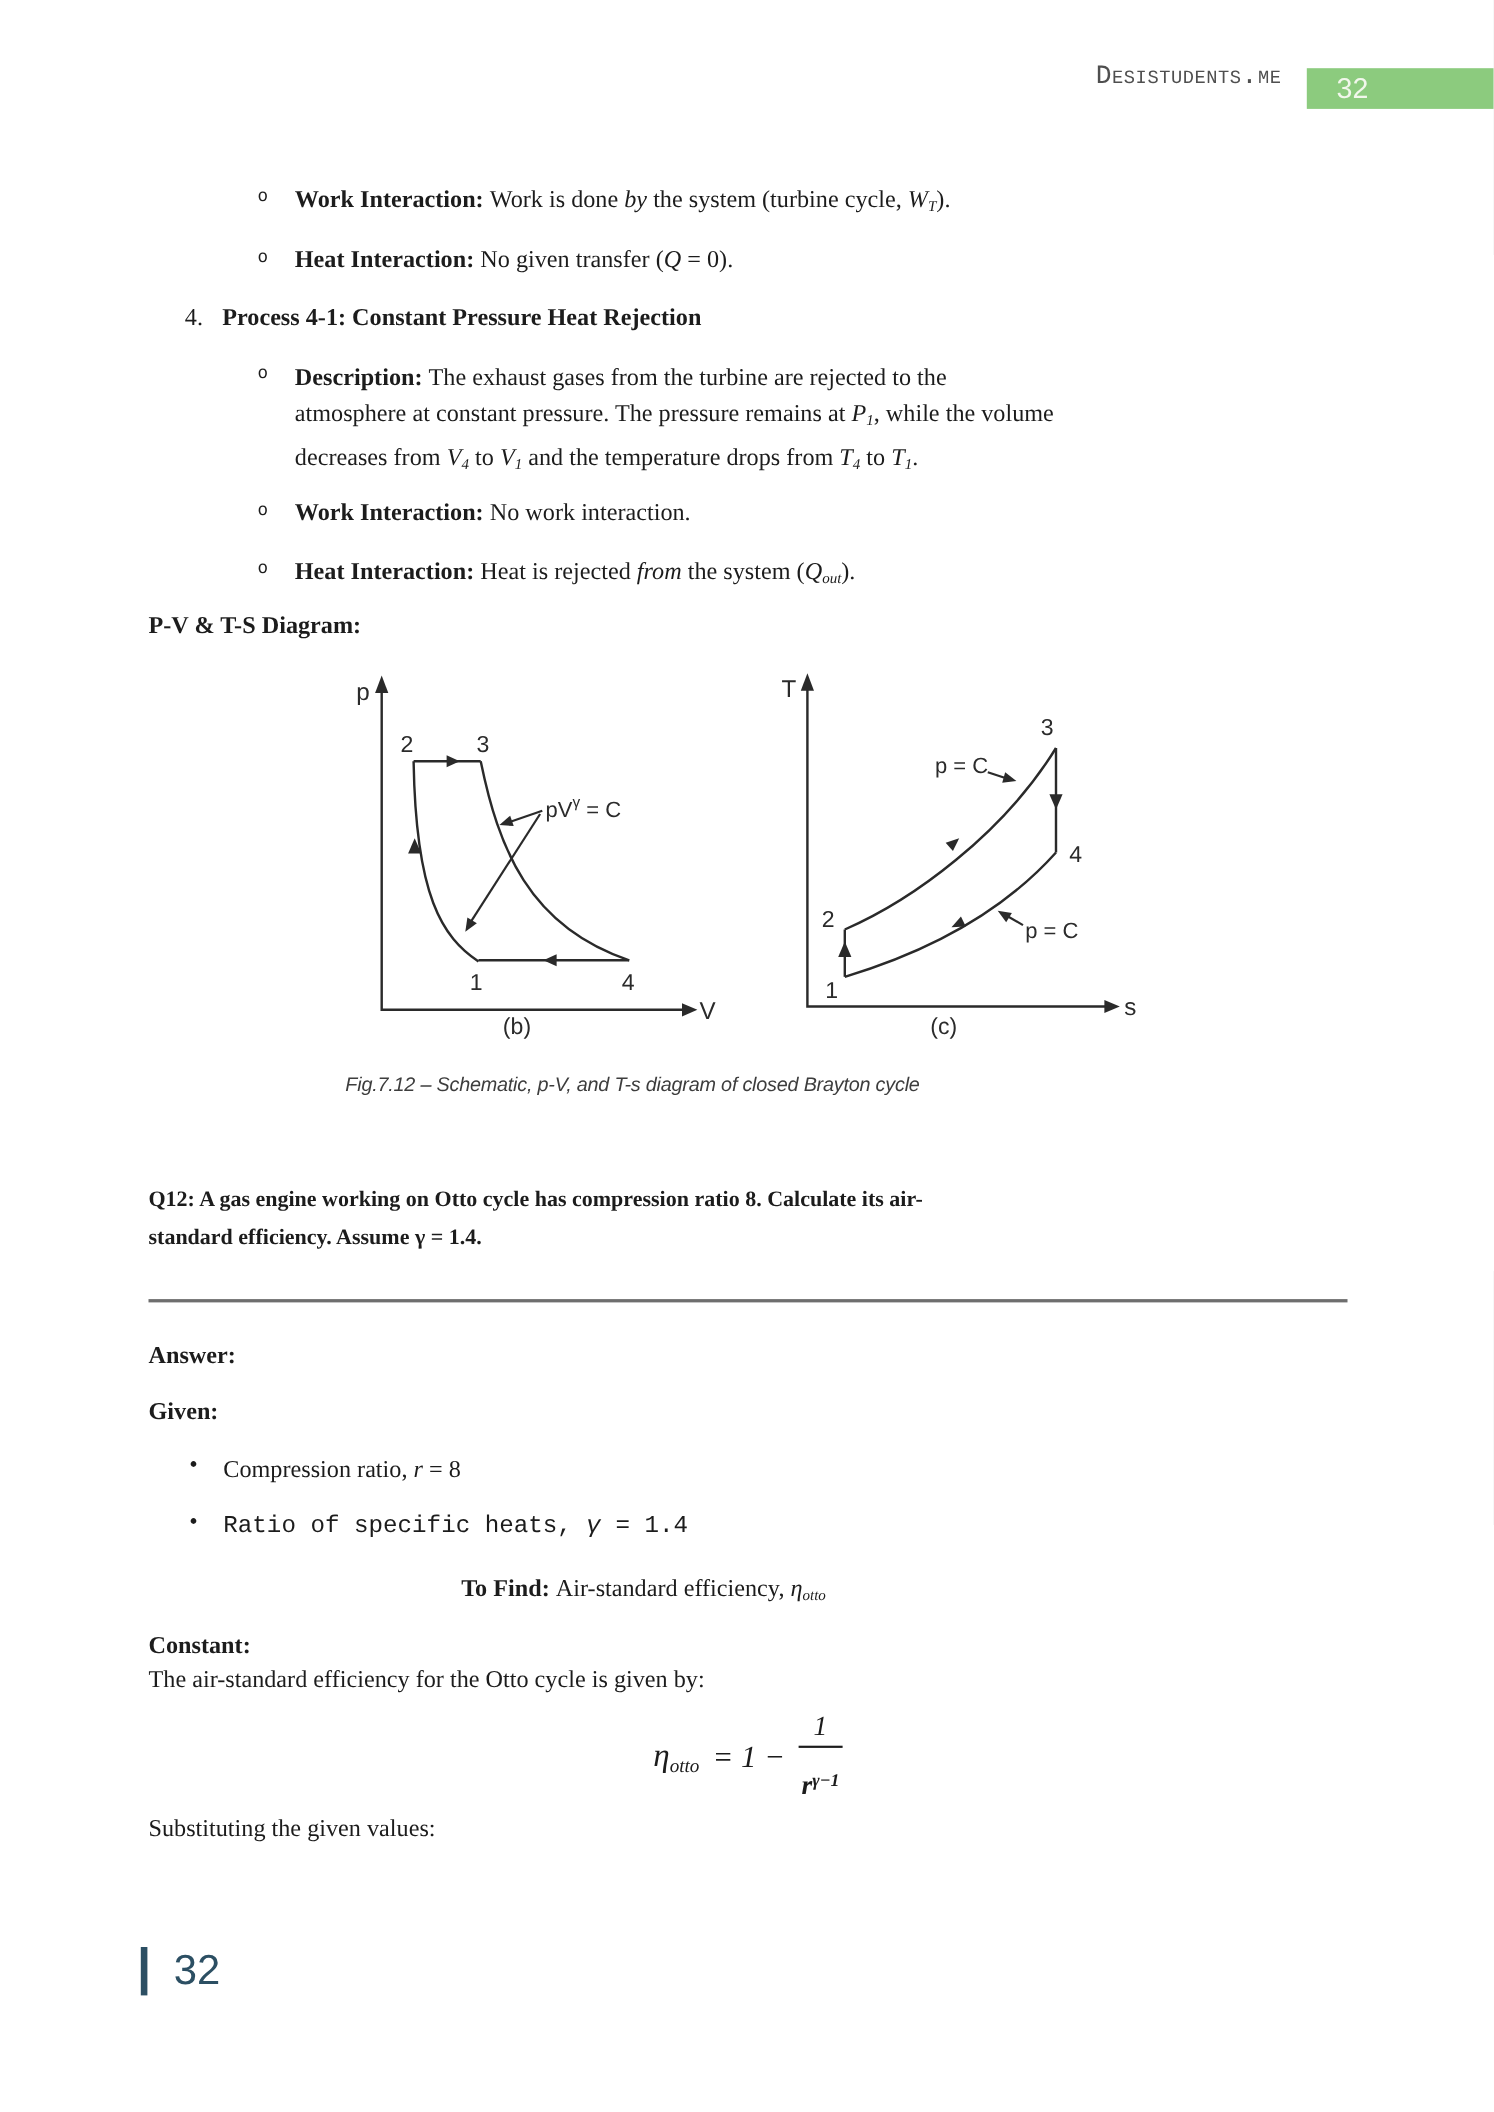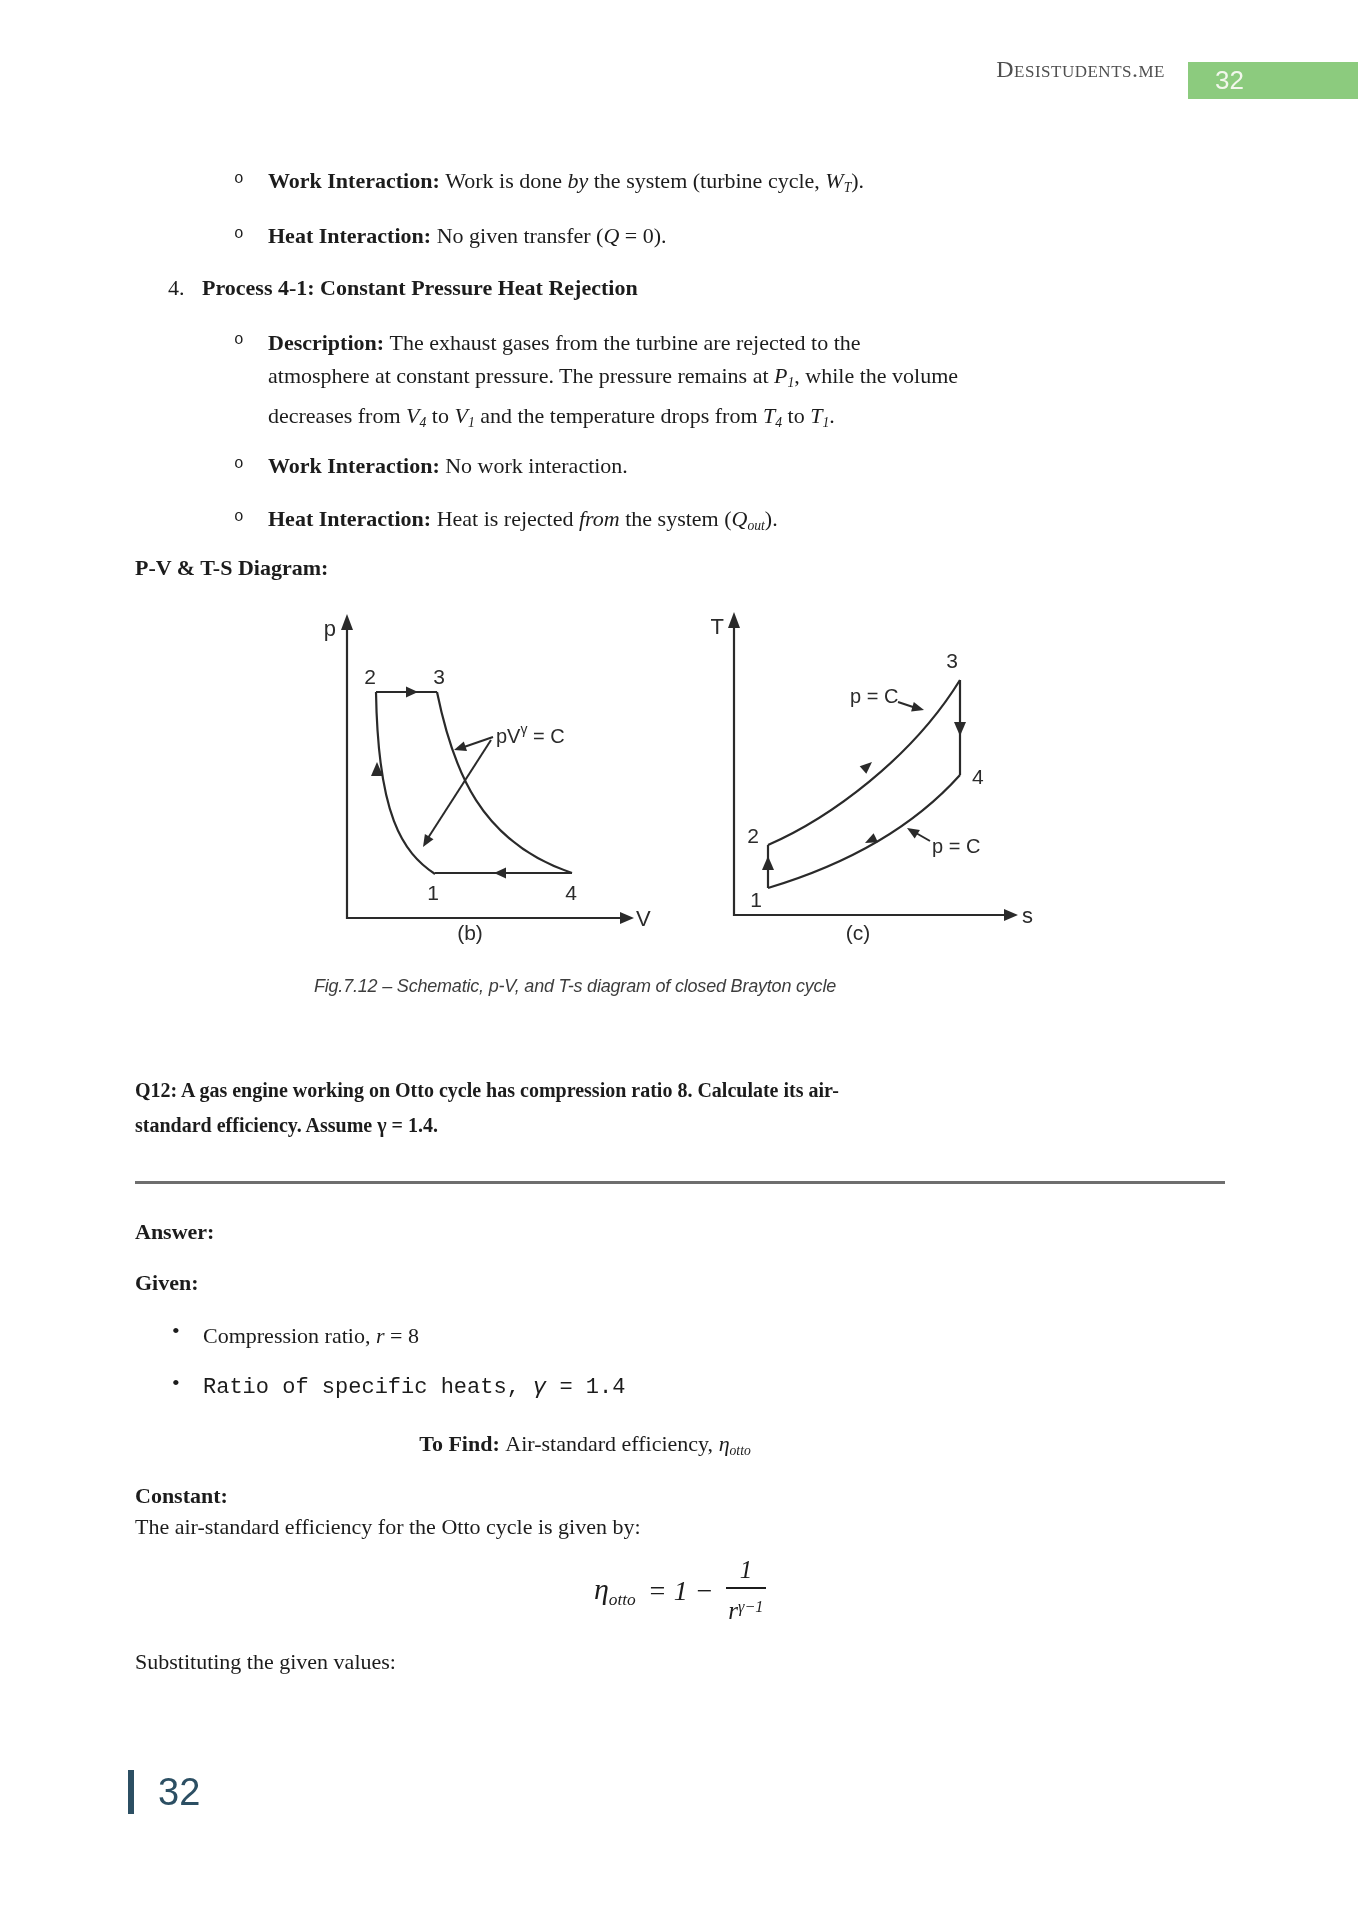--- a/index.html
+++ b/index.html
@@ -5,21 +5,21 @@
   html,body{margin:0;padding:0;background:#e8e8e8;}
   #page{position:relative;width:1358px;height:1920px;background:#ffffff;margin:0 auto;
         font-family:"Liberation Serif",serif;color:#1c1c1c;overflow:hidden;}
   .abs{position:absolute;}
   .b{font-weight:bold;}
   .i{font-style:italic;}
   .sub{font-size:0.62em;vertical-align:-0.28em;}
   .body-text{font-size:22px;line-height:31px;}
   .prewrap{white-space:pre-wrap;}
   
-  #site-name{top:56px;right:193px;font-family:Liberation Serif, serif;
+  #site-name{top:56px;right:193px;font-family:Liberation Mono, monospace;
              font-variant:small-caps;font-size:24px;color:#4f4f4f;letter-spacing:0.5px;}
   #badge{left:1188px;top:62px;width:170px;height:37px;background:#8CCB7E;
          font-family:"Liberation Sans",sans-serif;font-size:26px;line-height:37px;
          color:#F2F7EC;padding-left:27px;box-sizing:border-box;}
   
   .o-marker{font-family:"Liberation Mono",monospace;font-size:16px;color:#1c1c1c;}
   .dot-marker{font-size:22px;}
   
   svg text{font-family:"Liberation Sans",sans-serif;fill:#2b2b2b;}
   .fig-caption{left:175px;top:976px;width:800px;text-align:center;
@@ -29,21 +29,21 @@
   #q12{left:135px;top:1073px;width:1100px;font-size:20px;line-height:35px;}
   #divider{left:135px;top:1181px;width:1090px;height:3px;background:#6e6e6e;}
   
   #formula{left:135px;top:1556px;width:1090px;display:flex;align-items:center;
            justify-content:center;font-style:italic;font-size:28px;}
   .f-lhs{font-size:30px;}
   .fsub{font-size:0.58em;vertical-align:-0.32em;}
   .f-mid{margin:0 12px;}
   .frac{display:inline-flex;flex-direction:column;text-align:center;font-size:25px;}
   .frac .num{border-bottom:2px solid #1c1c1c;padding:0 14px 3px 14px;line-height:28px;}
-  .frac .den{padding-top:3px;line-height:30px;}
+  .frac .den{padding-top:15px;line-height:30px;font-weight:bold;}
   .fsup{font-size:0.65em;vertical-align:0.45em;}
   
   #footer-bar{left:128px;top:1770px;width:6px;height:44px;background:#2C4F63;}
   #footer-num{left:158px;top:1771px;font-family:"Liberation Sans",sans-serif;
               font-size:38px;line-height:42px;color:#2C4F63;}
 </style>
 </head>
 <body>
 
 <div id="page">

